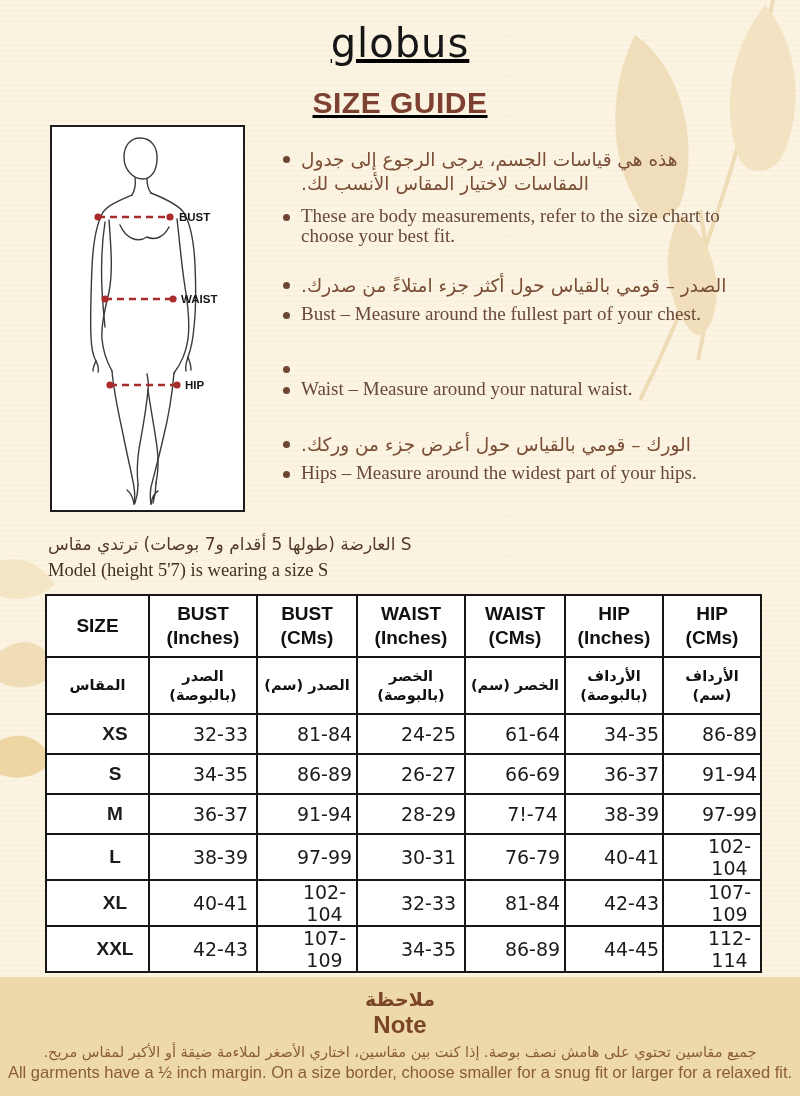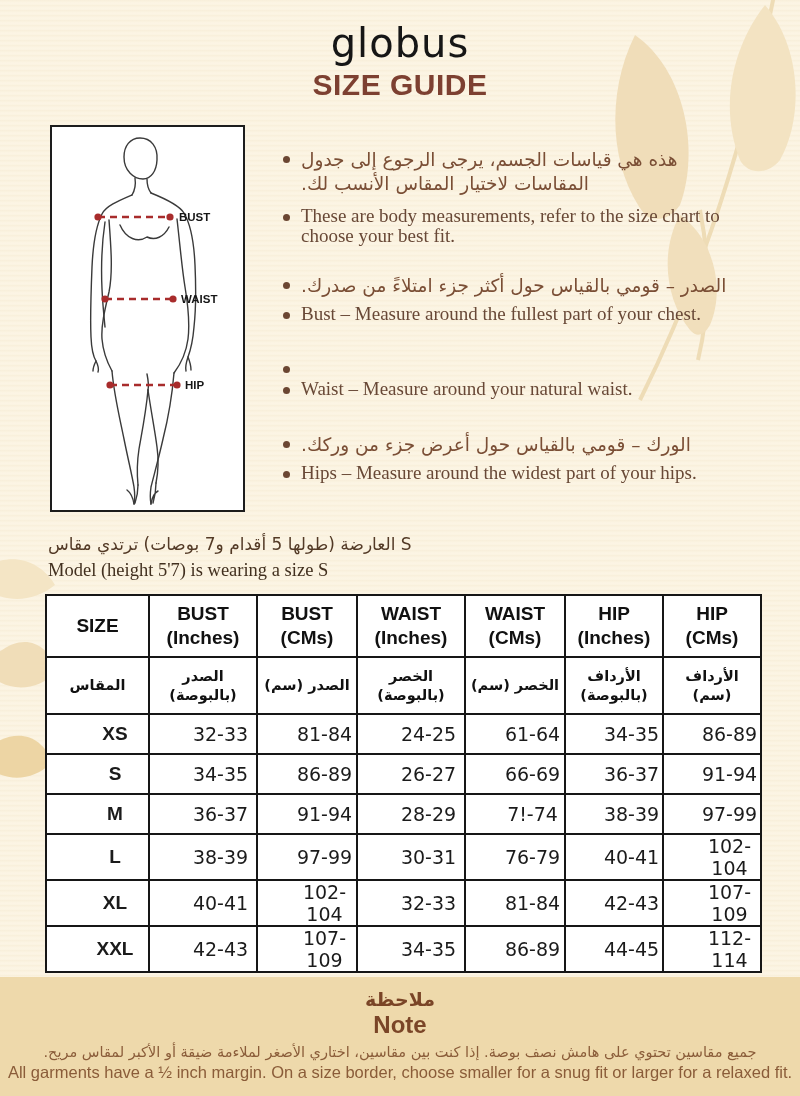--- a/index.html
+++ b/index.html
@@ -3,29 +3,30 @@
 <meta charset="utf-8">
 <style>
   html,body{margin:0;padding:0;}
   .page{
     position:relative; width:800px; height:1096px; overflow:hidden;
     background-color:#fbf3e1;
     background-image:repeating-linear-gradient(180deg,
       rgba(240,226,196,0.25) 0px, rgba(240,226,196,0) 2px,
       rgba(255,250,240,0.25) 3px, rgba(240,226,196,0) 5px);
     font-family:"Liberation Sans",sans-serif;
+    text-decoration:underline;
   }
   .decor{position:absolute; z-index:1; pointer-events:none;}
   .decor.tr{top:0; right:0;}
   .decor.lf{left:0; top:490px;}
 
   .header{position:relative; z-index:2; text-align:center;}
   .logo{margin-top:20px; font-family:"DejaVu Sans",sans-serif; font-size:40px; font-weight:500;
         color:#161616; letter-spacing:1px;}
-  .title{margin-top:2px; font-size:30px; font-weight:700; color:#7d4031; letter-spacing:0.5px;}
+  .title{margin-top:20px; font-size:30px; font-weight:700; color:#7d4031; letter-spacing:0.5px;}
 
   .figure-box{position:absolute; z-index:2; left:50px; top:125px; width:191px; height:383px;
               background:#fff; border:2px solid #1d1d1d;}
   .figure-box svg{display:block;}
 
   .instructions{position:absolute; z-index:2; left:283px; top:148px; width:458px;}
   .bi{display:flex; gap:11px;}
   .dot{width:7px; height:7px; border-radius:50%; background:#6b4632; flex:0 0 7px; margin-top:8px;}
   .bi .txt{display:block; min-width:0;}
   .bi.ar .txt{font-family:"DejaVu Sans",sans-serif; font-size:18.5px; line-height:24px;

